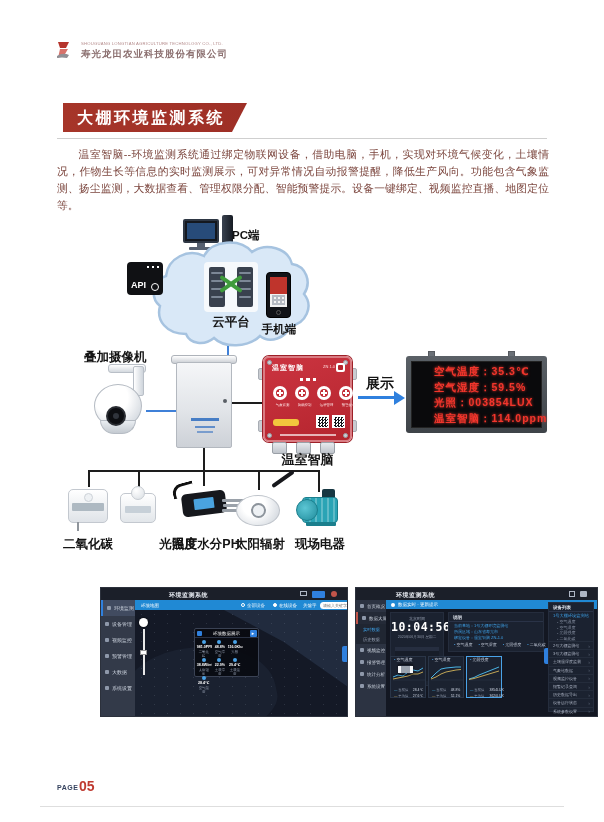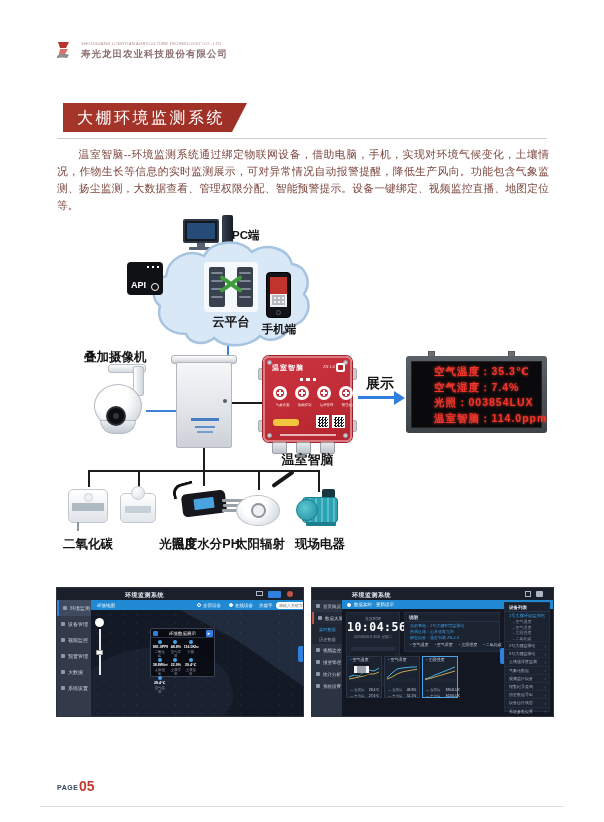--- a/index.html
+++ b/index.html
@@ -9,21 +9,21 @@
   .abs { position:absolute; }
 
   
   .logo-mark { left:55px; top:40px; width:22px; height:20px; }
   .company-en { left:81px; top:41px; font-size:10px; color:#b48a8a; transform:scale(.42); transform-origin:0 0; white-space:nowrap; letter-spacing:.5px; }
   .company-name { left:81px; top:48px; font-size:9.5px; font-weight:bold; color:#8b6f6f; letter-spacing:1px; }
 
   
   .banner { left:63px; top:103px; width:184px; height:29px; background:linear-gradient(90deg,#a63529,#9e2f26);
             clip-path:polygon(0 0,100% 0,calc(100% - 15px) 100%,0 100%);
-            color:#fff; font-size:16px; font-weight:normal; letter-spacing:2.5px; line-height:29px; padding-left:14px; }
+            color:#fff; font-size:16px; font-weight:bold; letter-spacing:2.5px; line-height:29px; padding-left:14px; }
   .divider { left:57px; top:138px; width:490px; height:1px; background:#cfcfcf; }
   .intro { left:57px; top:146px; width:492px; font-size:10.8px; line-height:17px; font-weight:normal;
            color:#7c463e; text-align:justify; text-indent:2em; }
 
   
   .lbl { font-weight:bold; color:#141414; text-align:center; }
   .hline { height:2px; background:#1d1d1d; }
   .vline { width:2px; background:#1d1d1d; }
   .bline { background:#3f80d8 !important; }
 
@@ -114,21 +114,21 @@
   .sens-sun { left:236px; top:495px; width:44px; height:31px; background:radial-gradient(circle at 40% 30%,#ffffff 0 35%,#dde1e6 75%,#c8cdd3); border:1px solid #bfc4cb; border-radius:50%; }
   .sens-sun .core { position:absolute; left:50%; top:50%; width:15px; height:15px; margin:-7.5px 0 0 -7.5px; background:#eef1f4; border:2px solid #8d949c; border-radius:50%; }
   .sun-cable { left:270px; top:477px; width:26px; height:4px; background:#17181c; border-radius:2px; transform:rotate(-35deg); }
   .motor-body { left:302px; top:497px; width:36px; height:26px; background:#2aa4b5; border:1px solid #1b7f8d; border-radius:4px;
       background-image:repeating-linear-gradient(90deg,rgba(255,255,255,.25) 0 2px,transparent 2px 6px); }
   .motor-cap { left:296px; top:499px; width:22px; height:22px; background:radial-gradient(circle at 40% 40%,#5cc6d4,#1f8b9b); border:1px solid #1b7f8d; border-radius:50%; }
   .motor-box { left:322px; top:489px; width:13px; height:10px; background:#173742; border-radius:2px; }
   .motor-foot { left:306px; top:522px; width:30px; height:4px; background:#1b7f8d; border-radius:1px; }
 
   
-  .shot { background:#737373; overflow:hidden; box-shadow:0 0 0 1px #2c313c; }
+  .shot { background:#737373; overflow:hidden; box-shadow:0 0 0 1px #2c313c;margin-left:44px; }
   .shot-header { position:absolute; left:0; right:0; top:0; height:12px; background:#1b1f29; }
   .shot-title { position:absolute; top:2.5px; color:#e8ecf3; font-size:6px; font-weight:bold; letter-spacing:.5px; white-space:nowrap; }
   .hicon { position:absolute; top:3px; }
   .side { position:absolute; left:0; top:12px; bottom:0; background:#333a49; }
   .srow { display:flex; align-items:center; color:#ccd3de; font-size:5px; white-space:nowrap; overflow:hidden; }
   .srow .ico { width:4px; height:4px; background:#8e98aa; border-radius:1px; margin:0 3px 0 4px; flex:none; }
   .bluebar { position:absolute; background:#2089d4; }
   .mini { white-space:nowrap; }
 
   
@@ -318,21 +318,21 @@
   <div class="abs lbl" style="left:263px;top:451px;width:89px;font-size:13px;">温室智脑</div>
 
   <div class="abs lbl" style="left:358px;top:375px;width:44px;font-size:14px;">展示</div>
   <div class="abs arrow-line"></div>
   <div class="abs arrow-head"></div>
   <div class="abs led-tab" style="left:428px;"></div>
   <div class="abs led-tab" style="left:508px;"></div>
   <div class="abs led">
     <div class="led-inner">
       <div class="led-line">空气温度：35.3℃</div>
-      <div class="led-line">空气湿度：7.4%</div>
+      <div class="led-line">空气湿度：59.5%</div>
       <div class="led-line">光照：003854LUX</div>
       <div class="led-line">温室智脑：114.0ppm</div>
     </div>
   </div>
 
   <div class="abs vline" style="left:203px;top:448px;height:24px;"></div>
   <div class="abs hline" style="left:88px;top:470px;width:232px;"></div>
   <div class="abs vline" style="left:88px;top:470px;height:17px;"></div>
   <div class="abs vline" style="left:138px;top:470px;height:17px;"></div>
   <div class="abs vline" style="left:203px;top:470px;height:16px;"></div>

